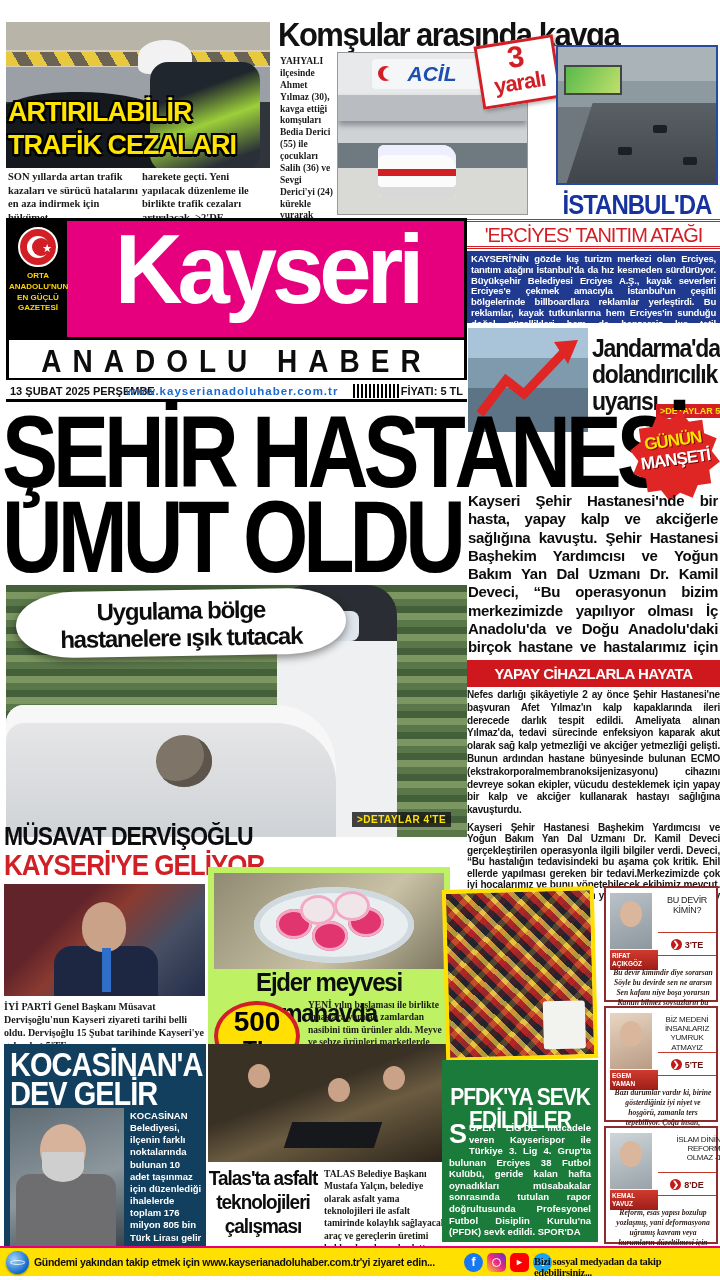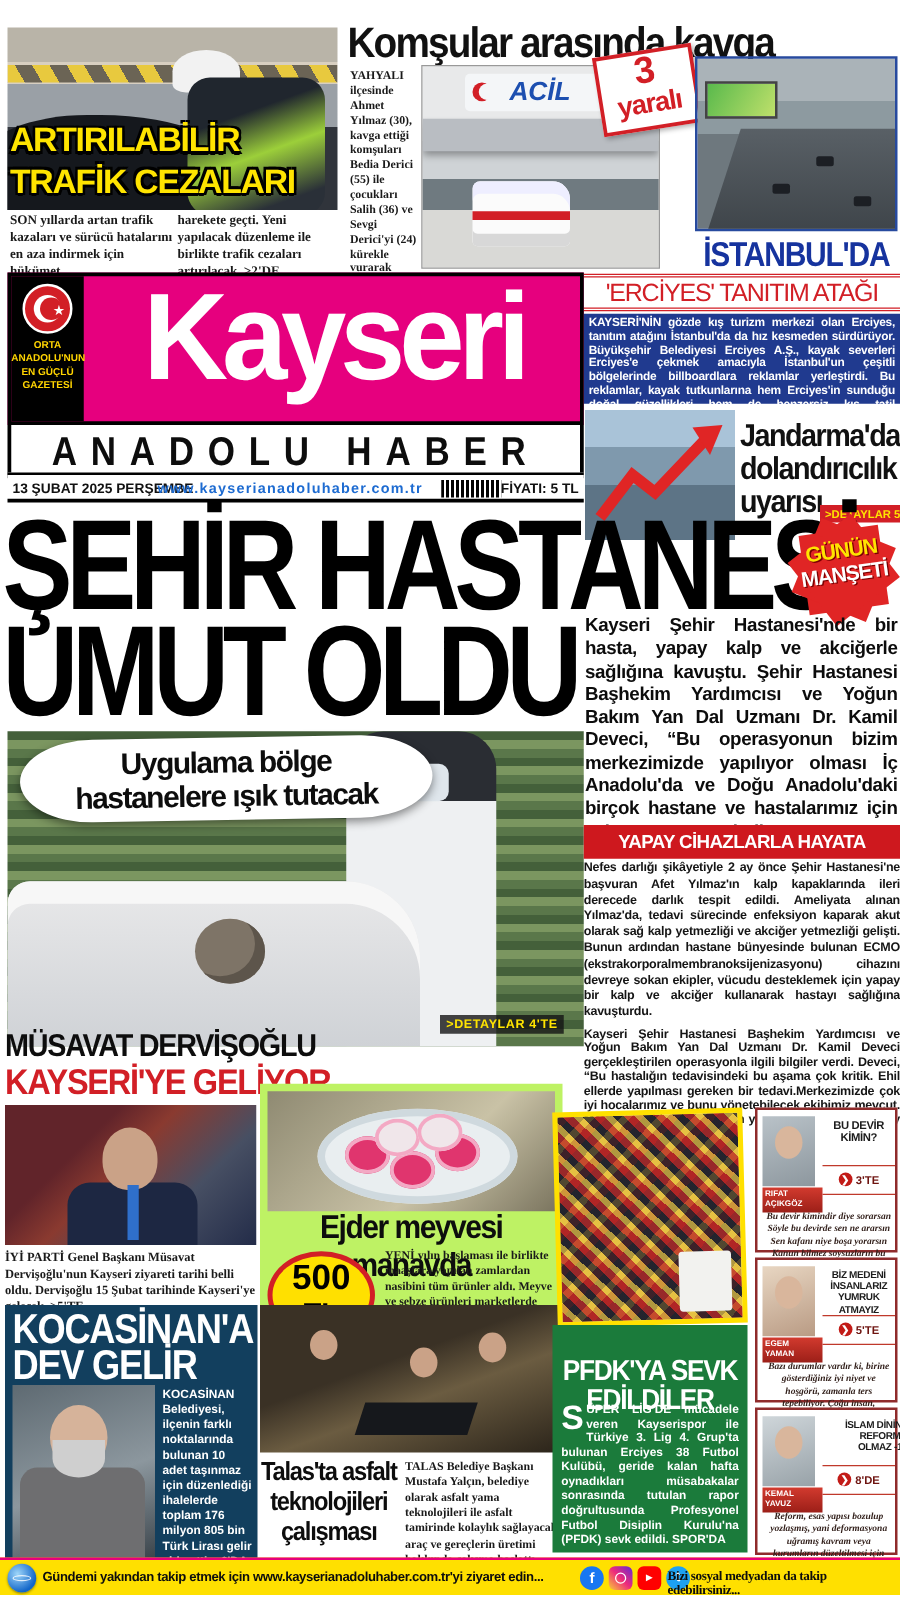--- a/index.html
+++ b/index.html
@@ -138,21 +138,21 @@
   .pfdk-green { left:442px; top:1060px; width:156px; height:182px; background:#1b7b3b; padding-top:24px; }
   .pfdk-h { text-align:center; color:#fff; font-weight:900; font-size:21px; letter-spacing:-1px; line-height:1.1; transform:scaleY(1.1); transform-origin:top; }
   .pfdk-body { position:absolute; left:7px; top:62px; width:142px; color:#fff; font-weight:bold; font-size:9.5px; line-height:1.22; text-align:justify; }
   .dropcap { float:left; font-size:27px; font-weight:900; line-height:24px; margin-right:2px; }
 
   
   .colbox { position:absolute; left:604px; width:114px; background:#fff; border:2px solid #8f2b2b; }
   .col-photo { position:absolute; left:4px; top:5px; width:42px; height:56px; background:linear-gradient(160deg,#b9c2c8,#8d979e); }
   .col-face { position:absolute; left:10px; top:8px; width:22px; height:26px; background:#d9b69c; border-radius:50%; }
   .col-name { position:absolute; left:4px; top:62px; width:48px; background:linear-gradient(180deg,#d23a2e,#9c1f18); color:#fff; font-weight:900; font-size:6.5px; line-height:1.25; padding:2px; text-transform:uppercase; }
-  .col-title { position:absolute; left:52px; top:7px; width:58px; text-align:center; font-weight:700; font-size:9px; letter-spacing:-0.3px; line-height:1.15; color:#1c1c1c; }
+  .col-title { position:absolute; left:52px; top:7px; width:58px; text-align:center; font-weight:400; font-size:9px; letter-spacing:-0.3px; line-height:1.15; color:#1c1c1c; }
   .col-pagerow { position:absolute; left:52px; top:44px; width:58px; text-align:center; border-top:1px solid #c0392b; border-bottom:1px solid #c0392b; padding:2px 0; }
   .col-crescent { display:inline-block; width:11px; height:11px; background:#c21b17; border-radius:50%; color:#fff; font-size:8px; line-height:11px; font-weight:900; vertical-align:middle; margin-right:3px; }
   .col-page { display:inline-block; font-weight:900; font-size:9px; color:#6e1410; vertical-align:middle; }
   .col-text { position:absolute; left:5px; top:80px; width:104px; font-family:"Liberation Serif", serif; font-style:italic; font-weight:bold; font-size:7.6px; line-height:1.3; color:#33211c; white-space:pre-line;text-align:center; }
 
   
   .footer { left:0; top:1246px; width:720px; height:30px; background:#ffe000; border-top:2px solid #e6007e; }
   .globe { position:absolute; left:6px; top:3px; width:23px; height:23px; border-radius:50%; background:radial-gradient(circle at 35% 35%, #9ed6fa, #1266c9 70%); box-shadow:0 1px 2px rgba(0,0,0,.4); }
   .globe-line { position:absolute; left:4px; top:9px; width:15px; height:5px; border:1px solid rgba(255,255,255,.8); border-radius:50%; }
   .foot-left { position:absolute; left:34px; top:8px; font-weight:900; font-size:10.5px; color:#0d0d0d; letter-spacing:-0.3px; }

